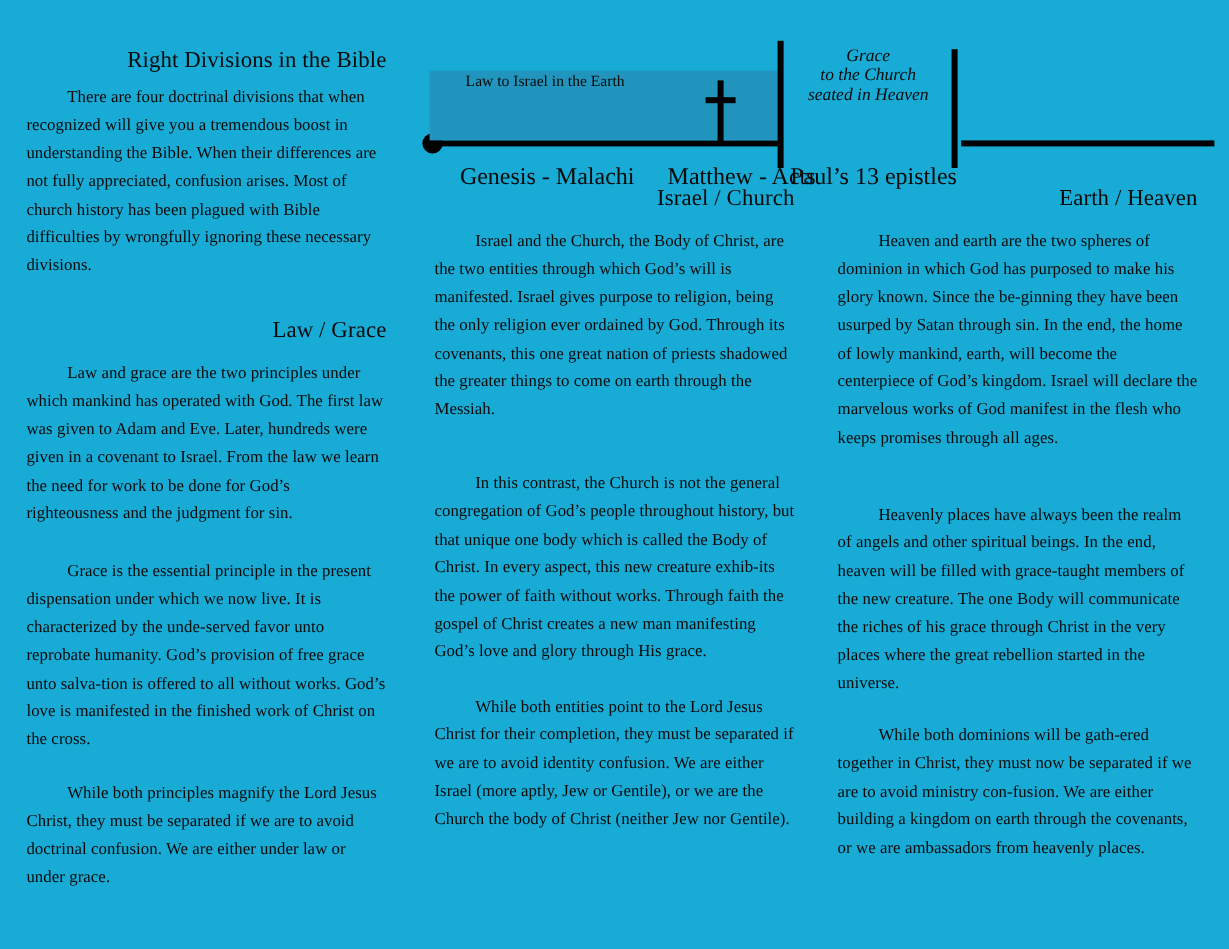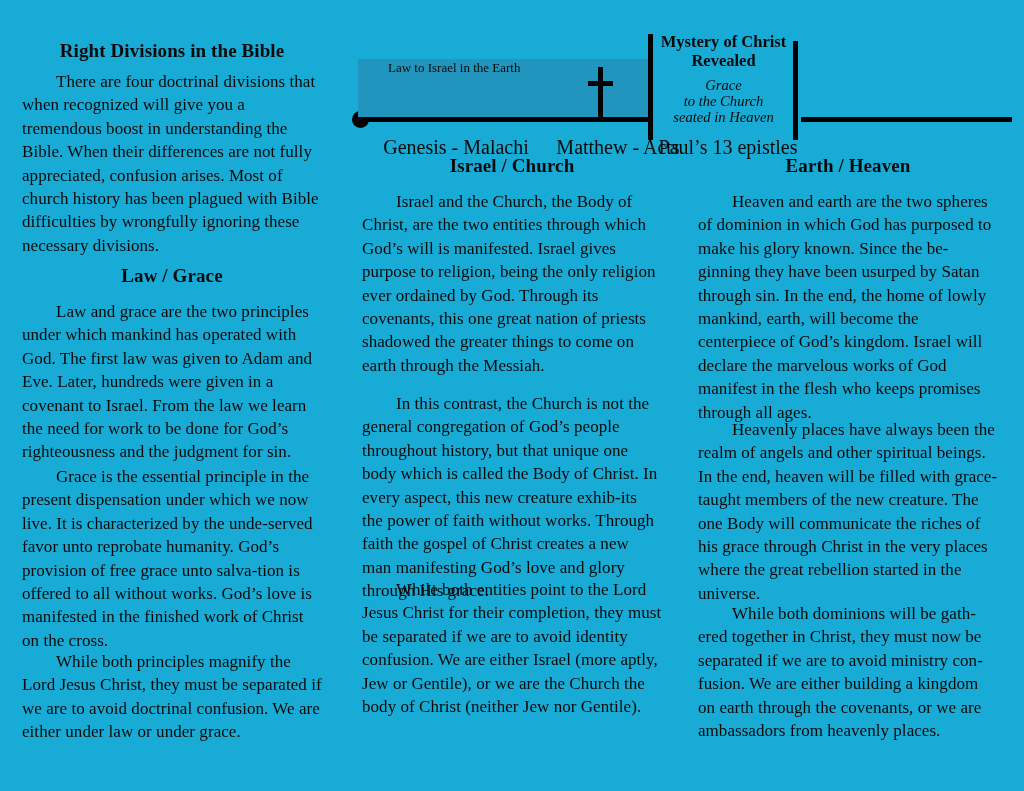--- a/index.html
+++ b/index.html
@@ -27,29 +27,29 @@
     top: 0;
     width: 310px;
   }
   .col-left   { left: 22px; }
   .col-mid    { left: 362px; }
   .col-right  { left: 698px; }
 
   h1.section-title,
   h2.section-title {
     font-family: "Liberation Serif", "DejaVu Serif", serif;
-    font-weight: bold;
+    font-weight: normal;
     font-size: 19px;
-    text-align: center;
+    text-align: right;
     margin: 0 0 8px 0;
     letter-spacing: 0.1px;
   }
 
   p.para {
-    font-size: 17px;
+    font-size: 14px;
     line-height: 23.4px;
     margin: 0;
     text-indent: 34px;
     text-align: left;
     letter-spacing: 0.05px;
   }
 
   
   .col-left .block-intro { position: absolute; top: 40px; left: 0; width: 300px; }
   .col-left .block-lawgrace-title { position: absolute; top: 265px; left: 0; width: 300px; }
@@ -257,24 +257,20 @@
 
     <div class="cross">
       <div class="cross-v"></div>
       <div class="cross-h"></div>
     </div>
 
     <div class="divider divider-1"></div>
     <div class="divider divider-2"></div>
 
     <div class="mystery">
-      <p class="mystery-title">
-        <span>Mystery of Christ</span><br>
-        <span>Revealed</span>
-      </p>
       <p class="mystery-sub">
         <span>Grace</span><br>
         <span>to the Church</span><br>
         <span>seated in Heaven</span>
       </p>
     </div>
 
 
     <div class="era-books books-genesis">Genesis - Malachi</div>
     <div class="era-books books-matthew">Matthew - Acts</div>

